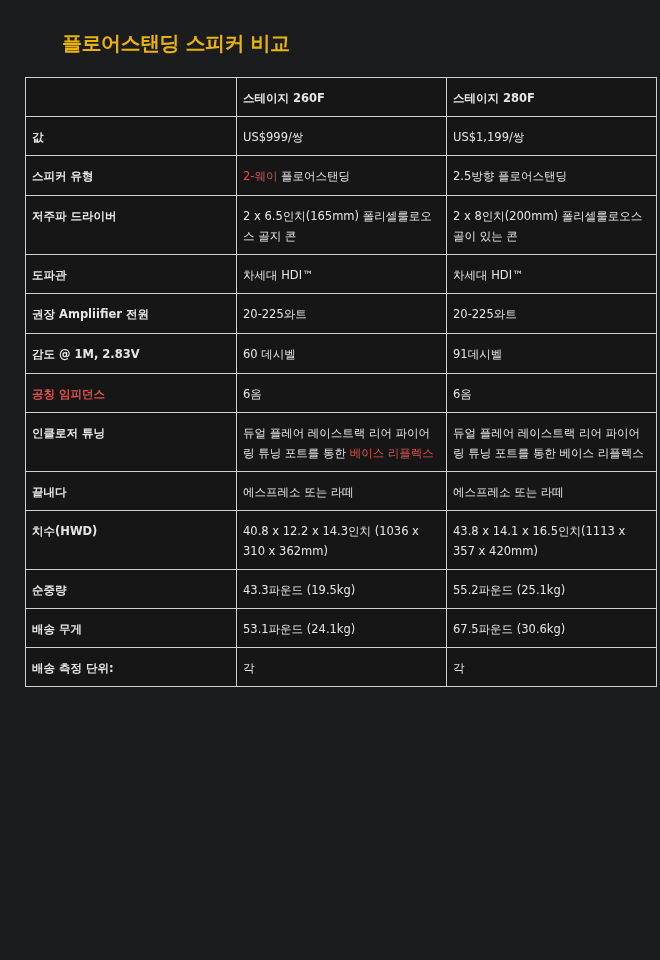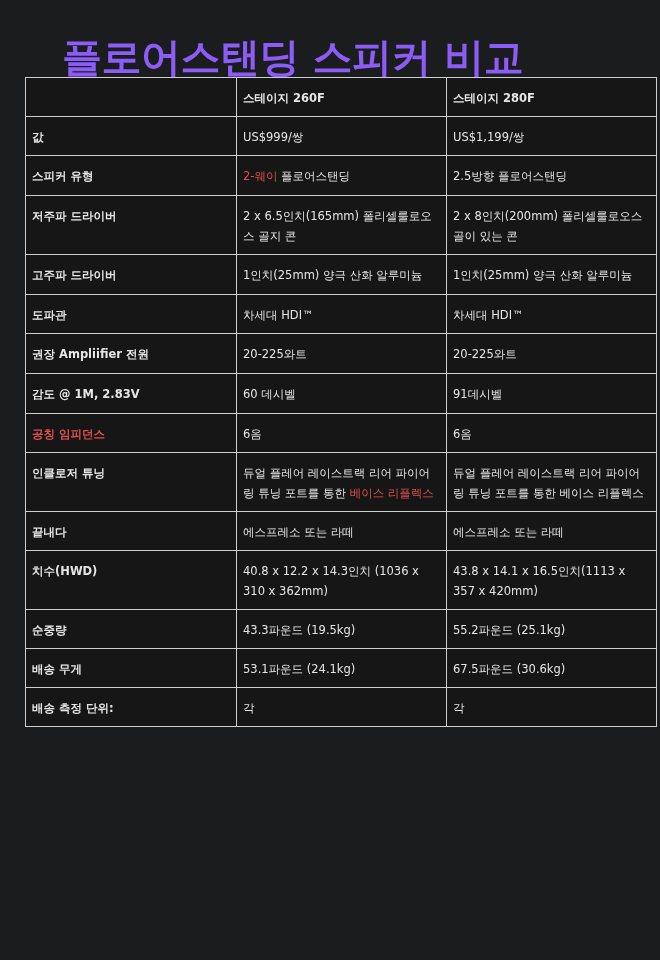--- a/index.html
+++ b/index.html
@@ -3,21 +3,21 @@
 <meta charset="utf-8">
 <style>
   html, body { margin: 0; padding: 0; }
   body {
     width: 660px; height: 960px; overflow: hidden;
     background: #1b1c1e; color: #e8e8e8;
     font-family: "Liberation Sans", "DejaVu Sans", sans-serif;
   }
   .page-title {
     position: absolute; left: 62px; top: 8px;
-    font-size: 40px; font-weight: bold; color: #8b5cf6;
+    font-size: 20px; font-weight: bold; color: #eab308;
     letter-spacing: -0.5px; line-height: 44px;
     font-family: "DejaVu Sans", "Liberation Sans", sans-serif;
   }
   table.compare {
     position: absolute; left: 25px; top: 77px;
     width: 631px; border-collapse: collapse;
     background: #161617; table-layout: fixed;
     font-size: 11.5px;
     font-family: "DejaVu Sans", "Liberation Sans", sans-serif;
   }
@@ -65,25 +65,20 @@
       <td><span class="hl">2-웨이</span><span> 플로어스탠딩</span></td>
       <td>2.5방향 플로어스탠딩</td>
     </tr>
 
     <tr style="height:59px">
       <td class="label">저주파 드라이버</td>
       <td>2 x 6.5인치(165mm) 폴리셀룰로오스 골지 콘</td>
       <td>2 x 8인치(200mm) 폴리셀룰로오스 골이 있는 콘</td>
     </tr>
 
-    <tr style="height:40px">
-      <td class="label">고주파 드라이버</td>
-      <td>1인치(25mm) 양극 산화 알루미늄</td>
-      <td>1인치(25mm) 양극 산화 알루미늄</td>
-    </tr>
 
     <tr style="height:39px">
       <td class="label">도파관</td>
       <td>차세대 HDI™</td>
       <td>차세대 HDI™</td>
     </tr>
 
     <tr style="height:40px">
       <td class="label">권장 Ampliifier 전원</td>
       <td>20-225와트</td>

